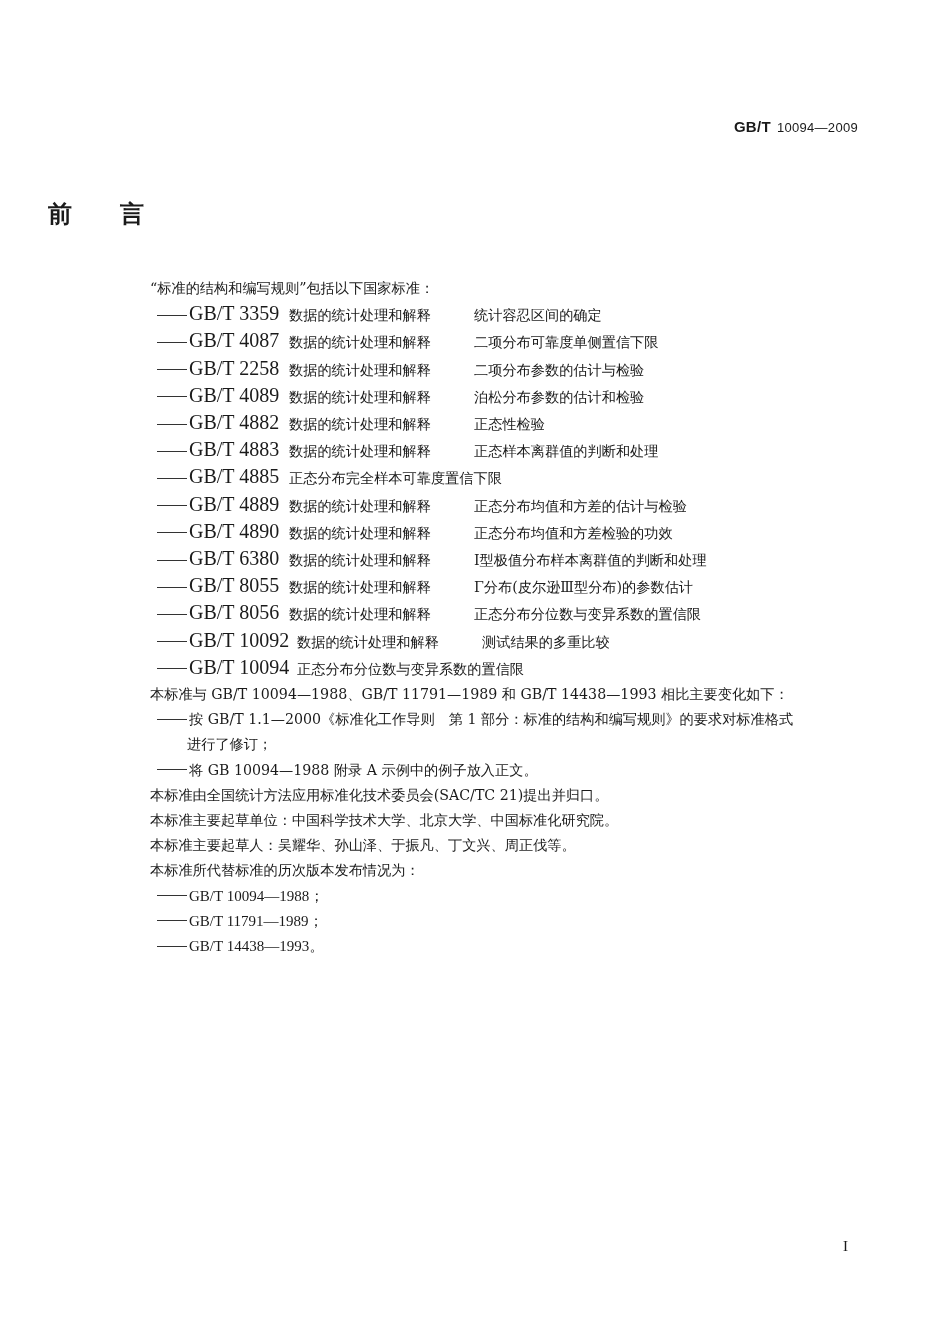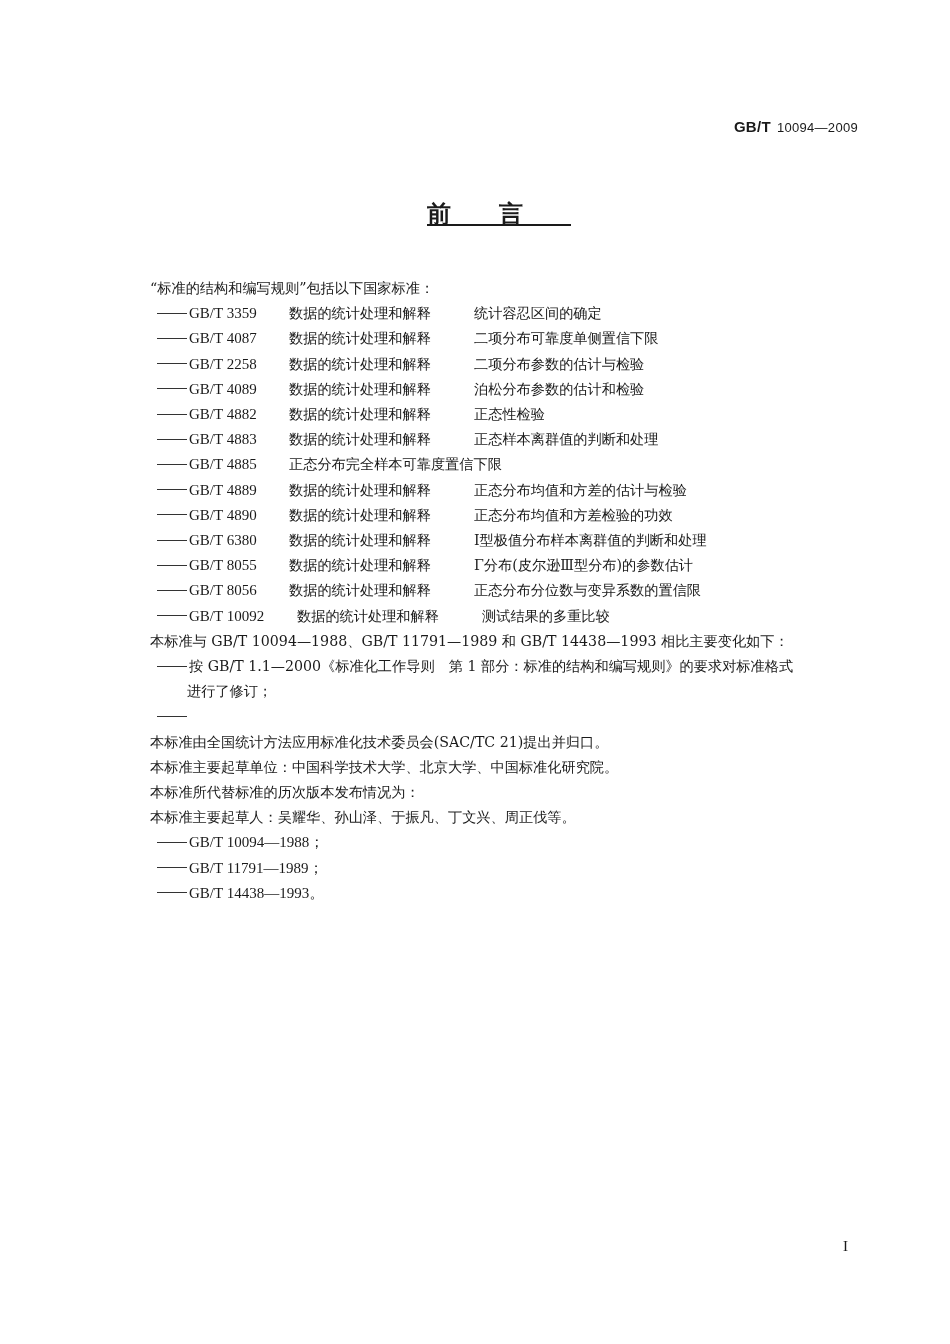--- a/index.html
+++ b/index.html
@@ -8,33 +8,33 @@
     font-family: "DejaVu Serif", "Liberation Serif", serif;
     color: #1a1a1a;
   }
   .header-code {
     position: absolute; top: 118px; right: 92px;
     font-size: 14px; letter-spacing: 0.3px;
   }
   .header-code .gbt { font-family: Liberation Sans, sans-serif; font-weight: bold; font-size: 15px; }
   .header-code .num { font-family: "Liberation Sans", sans-serif; font-size: 13px; margin-left: 6px; }
   .page-title {
-    position: absolute; top: 198px; left: 0; width: 950px; text-align: center;
+    position: absolute; top: 198px; left: 0; width: 950px; text-align: left;
     font-family: "DejaVu Sans", sans-serif; font-weight: bold; font-size: 24px;
-    letter-spacing: 48px; text-indent: 48px; text-decoration: underline;
+    letter-spacing: 48px; text-indent: 48px;
   }
   .content {
     position: absolute; top: 276px; left: 120px; width: 742px;
     font-size: 14.2px; line-height: 25.2px;
   }
   .line { white-space: nowrap; }
   .intro { padding-left: 30px; }
   .std-item { padding-left: 37px; }
   .dash { display: inline-block; width: 30px; border-top: 1px solid #333; vertical-align: middle; margin-right: 2px; position: relative; top: -1px; }
-  .code { display: inline-block; width: 100px; font-family: "Liberation Serif", serif; font-size: 15px; }
+  .code { display: inline-block; width: 100px; font-family: "Liberation Serif", serif; font-size: 20px; }
   .code.wide { width: 108px; }
   .series { display: inline-block; width: 185px; }
   .para { text-indent: 30px; white-space: normal; }
   .sub { padding-left: 37px; }
   .sub-cont { padding-left: 67px; }
   .hist { padding-left: 37px; }
   .latin { font-family: "Liberation Serif", serif; font-size: 15px; }
   .page-num {
     position: absolute; top: 1238px; right: 102px;
     font-family: "Liberation Serif", serif; font-size: 15px;
@@ -59,34 +59,35 @@
     <div class="line std-item"><span class="dash"></span><span class="code">GB/T 4089</span><span class="series">数据的统计处理和解释</span><span>泊松分布参数的估计和检验</span></div>
     <div class="line std-item"><span class="dash"></span><span class="code">GB/T 4882</span><span class="series">数据的统计处理和解释</span><span>正态性检验</span></div>
     <div class="line std-item"><span class="dash"></span><span class="code">GB/T 4883</span><span class="series">数据的统计处理和解释</span><span>正态样本离群值的判断和处理</span></div>
     <div class="line std-item"><span class="dash"></span><span class="code">GB/T 4885</span><span>正态分布完全样本可靠度置信下限</span></div>
     <div class="line std-item"><span class="dash"></span><span class="code">GB/T 4889</span><span class="series">数据的统计处理和解释</span><span>正态分布均值和方差的估计与检验</span></div>
     <div class="line std-item"><span class="dash"></span><span class="code">GB/T 4890</span><span class="series">数据的统计处理和解释</span><span>正态分布均值和方差检验的功效</span></div>
     <div class="line std-item"><span class="dash"></span><span class="code">GB/T 6380</span><span class="series">数据的统计处理和解释</span><span>Ⅰ型极值分布样本离群值的判断和处理</span></div>
     <div class="line std-item"><span class="dash"></span><span class="code">GB/T 8055</span><span class="series">数据的统计处理和解释</span><span>Γ分布(皮尔逊Ⅲ型分布)的参数估计</span></div>
     <div class="line std-item"><span class="dash"></span><span class="code">GB/T 8056</span><span class="series">数据的统计处理和解释</span><span>正态分布分位数与变异系数的置信限</span></div>
     <div class="line std-item"><span class="dash"></span><span class="code wide">GB/T 10092</span><span class="series">数据的统计处理和解释</span><span>测试结果的多重比较</span></div>
+    <div class="line std-item"><span class="dash"></span><span class="code wide">GB/T 10094</span><span>正态分布分位数与变异系数的置信限</span></div>
   </div>
 
 
   <div class="line intro">本标准与 GB/T 10094—1988、GB/T 11791—1989 和 GB/T 14438—1993 相比主要变化如下：</div>
   <div>
     <div class="line sub"><span class="dash"></span><span>按 GB/T 1.1—2000《标准化工作导则　第 1 部分：标准的结构和编写规则》的要求对标准格式</span></div>
     <div class="line sub-cont">进行了修订；</div>
-    <div class="line sub"><span class="dash"></span></div>
+    <div class="line sub"><span class="dash"></span><span>将 GB 10094—1988 附录 A 示例中的例子放入正文。</span></div>
   </div>
 
   <div class="line intro">本标准由全国统计方法应用标准化技术委员会(SAC/TC 21)提出并归口。</div>
   <div class="line intro">本标准主要起草单位：中国科学技术大学、北京大学、中国标准化研究院。</div>
+  <div class="line intro">本标准主要起草人：吴耀华、孙山泽、于振凡、丁文兴、周正伐等。</div>
   <div class="line intro">本标准所代替标准的历次版本发布情况为：</div>
-  <div class="line intro">本标准主要起草人：吴耀华、孙山泽、于振凡、丁文兴、周正伐等。</div>
   <div>
     <div class="line hist"><span class="dash"></span><span class="latin">GB/T 10094—1988；</span></div>
     <div class="line hist"><span class="dash"></span><span class="latin">GB/T 11791—1989；</span></div>
     <div class="line hist"><span class="dash"></span><span class="latin">GB/T 14438—1993。</span></div>
   </div>
 </div>
 
 <div class="page-num">I</div>
 
 </body></html>

